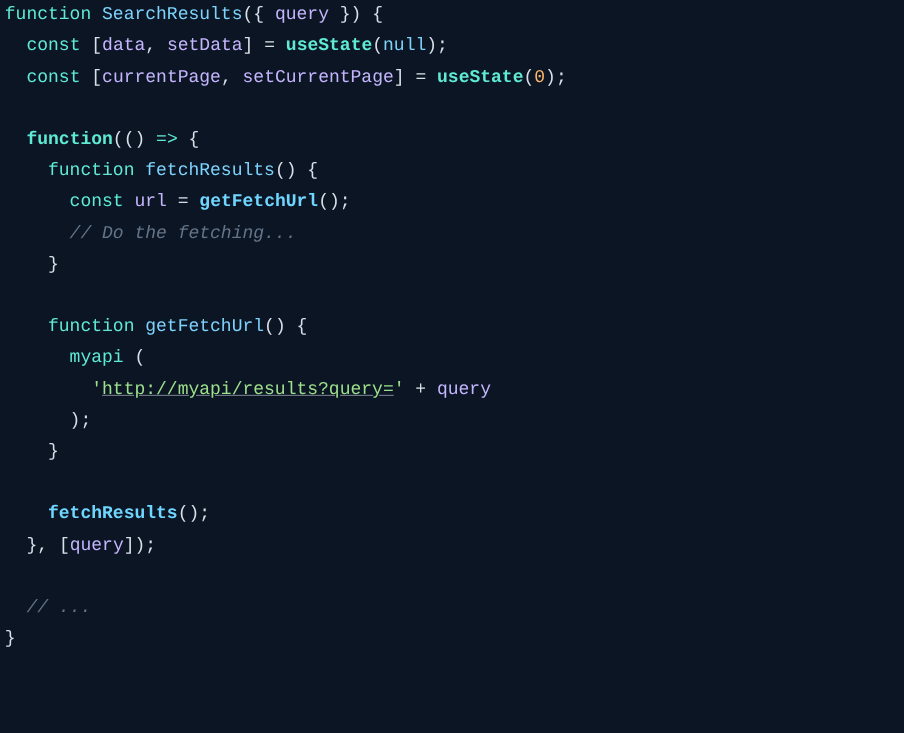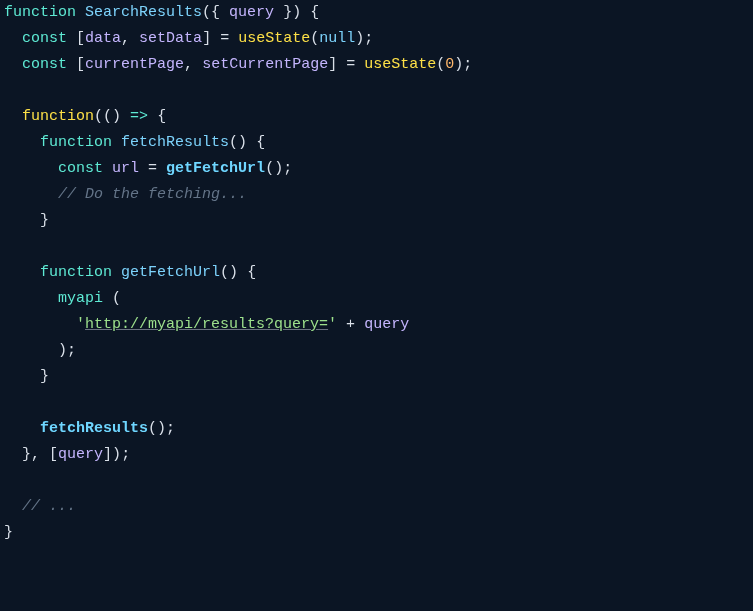--- a/index.html
+++ b/index.html
@@ -23,21 +23,21 @@
   .tok-fn    { color: #7dd3fc; }            
   .tok-call  { color: #6fd6ff; font-weight: 600; } 
   .tok-op    { color: #d9dfe8; }            
   .tok-id    { color: #c4b5fd; }            
   .tok-punc  { color: #d9dfe8; }            
   .tok-num   { color: #ffb86c; }            
   .tok-null  { color: #7dd3fc; }            
   .tok-str   { color: #9de08c; }            
   .tok-url   { color: #9de08c; text-decoration: underline; text-decoration-color: #6b7280; }
   .tok-cmt   { color: #647488; font-style: italic; margin-top: 39px; }
-  .tok-hook  { color: #fde047; font-weight: 400; } 
+  .tok-hook  { color: #5eead4; font-weight: 700; } 
 </style>
 </head>
 <body>
 
 <pre class="code"><span><span class="tok-kw">function</span> <span class="tok-fn">SearchResults</span><span class="tok-punc">(</span><span class="tok-punc">{</span><span> </span><span class="tok-id">query</span><span> </span><span class="tok-punc">}</span><span class="tok-punc">)</span> <span class="tok-punc">{</span></span>
 <span>  <span class="tok-kw">const</span> <span class="tok-punc">[</span><span class="tok-id">data</span><span class="tok-punc">,</span><span> </span><span class="tok-id">setData</span><span class="tok-punc">]</span> <span class="tok-op">=</span> <span class="tok-hook">useState</span><span class="tok-punc">(</span><span class="tok-null">null</span><span class="tok-punc">)</span><span class="tok-punc">;</span></span>
 <span>  <span class="tok-kw">const</span> <span class="tok-punc">[</span><span class="tok-id">currentPage</span><span class="tok-punc">,</span><span> </span><span class="tok-id">setCurrentPage</span><span class="tok-punc">]</span> <span class="tok-op">=</span> <span class="tok-hook">useState</span><span class="tok-punc">(</span><span class="tok-num">0</span><span class="tok-punc">)</span><span class="tok-punc">;</span></span>
 <span> </span>
 <span>  <span class="tok-hook">function</span><span class="tok-punc">(</span><span class="tok-punc">(</span><span class="tok-punc">)</span> <span class="tok-kw">=&gt;</span> <span class="tok-punc">{</span></span>
 <span>    <span class="tok-kw">function</span> <span class="tok-fn">fetchResults</span><span class="tok-punc">(</span><span class="tok-punc">)</span> <span class="tok-punc">{</span></span>

